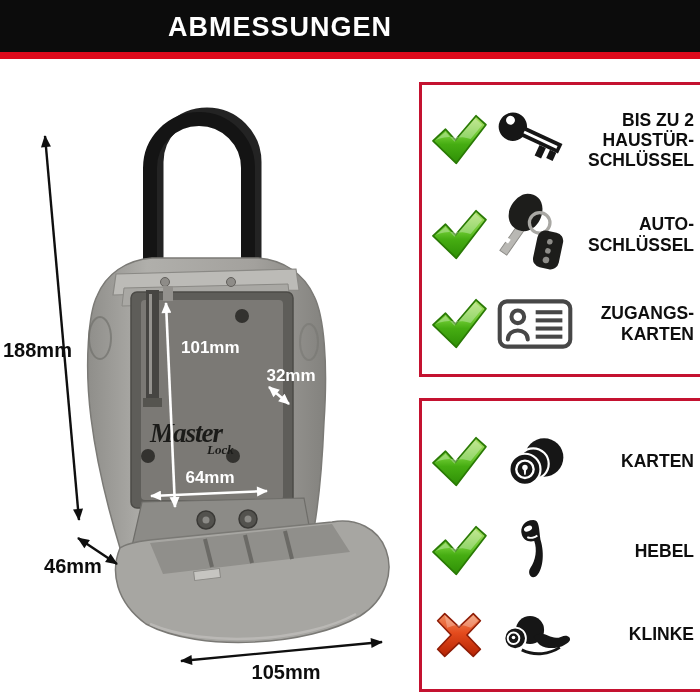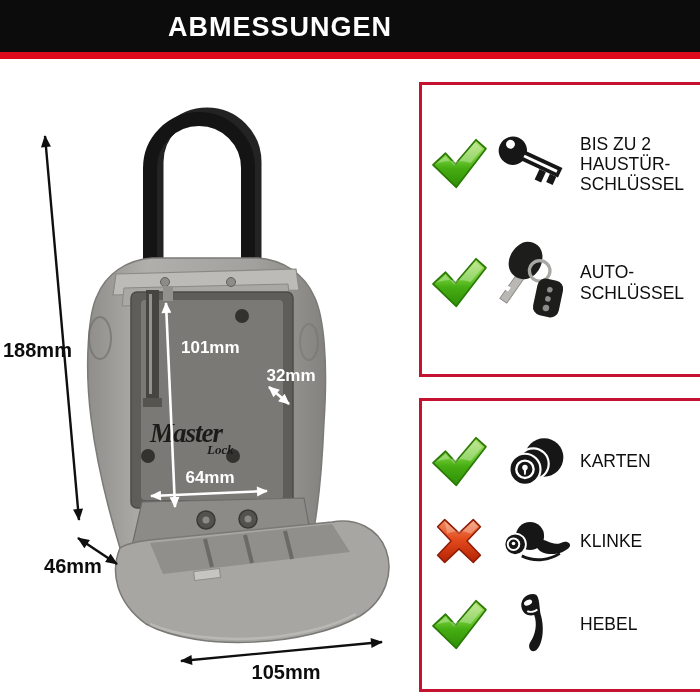--- a/index.html
+++ b/index.html
@@ -18,21 +18,21 @@
   .brand1{font:italic bold 27px "Liberation Serif","DejaVu Serif",serif;fill:#1b1b19;letter-spacing:-1px;}
   .brand2{font:italic bold 13px "Liberation Serif","DejaVu Serif",serif;fill:#1b1b19;}
   
   .panel{position:absolute;left:419px;width:266px;border:3px solid #c41230;background:#fff;
          display:flex;flex-direction:column;justify-content:space-evenly;padding:4px 6px;box-sizing:content-box;}
   .panel1{top:82px;height:281px;}
   .panel2{top:398px;height:280px;}
   .row{display:flex;align-items:center;}
   .cell-check{flex:0 0 62px;display:flex;justify-content:center;align-items:center;}
   .cell-icon{flex:0 0 90px;display:flex;justify-content:center;align-items:center;}
-  .cell-label{flex:1;text-align:left;font-weight:normal;font-size:17.5px;line-height:1.16;
+  .cell-label{flex:1;text-align:right;font-weight:bold;font-size:17.5px;line-height:1.16;
               color:#0e0e0e;white-space:pre-line;}
   .check{width:58px;height:52px;}
   .cross{width:48px;height:46px;margin:0 5px;}
 </style>
 </head>
 <body>
 
 <div class="stage">
 
   <svg width="0" height="0" style="position:absolute">
@@ -185,20 +185,43 @@
             <rect x="44" y="42" width="28" height="40" rx="9" fill="#1d1d1b"></rect>
             <circle cx="58" cy="53" r="3" fill="#8e8d89"></circle>
             <circle cx="58" cy="63" r="3" fill="#8e8d89"></circle>
             <circle cx="58" cy="73" r="3.5" fill="#8e8d89"></circle>
           </g>
         </svg>
       </div>
       <div class="cell-label">AUTO-
 SCHLÜSSEL</div>
     </div>
+    <div class="row">
+      <div class="cell-check">
+        <svg class="check" viewBox="0 0 64 58">
+          <path d="M3,30 L17,17 L28,29 L51,2 L62,12 L29,55 Z" fill="url(#gradGreen)" stroke="#2a7a05" stroke-width="2" stroke-linejoin="round"></path>
+          <path d="M6,29 L17,20 L27,31 L50,5 L58,12 L45,28 C32,24 16,25 6,29 Z" fill="#ffffff" opacity="0.3"></path>
+        </svg>
+      </div>
+      <div class="cell-icon">
+        <svg width="76" height="52" viewBox="0 0 84 56" fill="none" stroke="#474747" stroke-width="4.5">
+          <rect x="3" y="3" width="78" height="50" rx="8"></rect>
+          <circle cx="23" cy="20" r="7"></circle>
+          <path d="M12,45 C12,32 34,32 34,45" stroke-linecap="round"></path>
+          <g stroke-linecap="square">
+            <line x1="45" y1="15" x2="70" y2="15"></line>
+            <line x1="45" y1="24" x2="70" y2="24"></line>
+            <line x1="45" y1="33" x2="70" y2="33"></line>
+            <line x1="45" y1="42" x2="70" y2="42"></line>
+          </g>
+        </svg>
+      </div>
+      <div class="cell-label">ZUGANGS-
+KARTEN</div>
+    </div>
   </section>
 
   <section class="panel panel2">
     <div class="row">
       <div class="cell-check">
         <svg class="check" viewBox="0 0 64 58">
           <path d="M3,30 L17,17 L28,29 L51,2 L62,12 L29,55 Z" fill="url(#gradGreen)" stroke="#2a7a05" stroke-width="2" stroke-linejoin="round"></path>
           <path d="M6,29 L17,20 L27,31 L50,5 L58,12 L45,28 C32,24 16,25 6,29 Z" fill="#ffffff" opacity="0.3"></path>
         </svg>
       </div>
@@ -209,49 +232,49 @@
           <circle cx="24" cy="39" r="17" fill="#161616" stroke="#ffffff" stroke-width="2.4"></circle>
           <circle cx="24" cy="39" r="9.5" fill="none" stroke="#ffffff" stroke-width="2.6"></circle>
           <circle cx="24" cy="37" r="3" fill="#ffffff"></circle>
           <path d="M22.5,38 L25.5,38 L24.8,45 L23.2,45 Z" fill="#ffffff"></path>
         </svg>
       </div>
       <div class="cell-label">KARTEN</div>
     </div>
     <div class="row">
       <div class="cell-check">
+        <svg class="check" viewBox="0 0 64 58">
+          <path d="M3,30 L17,17 L28,29 L51,2 L62,12 L29,55 Z" fill="url(#gradGreen)" stroke="#2a7a05" stroke-width="2" stroke-linejoin="round"></path>
+          <path d="M6,29 L17,20 L27,31 L50,5 L58,12 L45,28 C32,24 16,25 6,29 Z" fill="#ffffff" opacity="0.3"></path>
+        </svg>
+      </div>
+      <div class="cell-icon">
+        <svg width="34" height="66" viewBox="0 0 44 84">
+          <path d="M20,2 C8,2 2,12 5,21 C7,28 14,31 21,29 C25,40 23,54 16,64 C12,70 16,79 23,75
+                   C32,68 35,46 29,27 C27,14 28,2 20,2 Z" fill="#161616"></path>
+          <ellipse cx="13" cy="13" rx="5.5" ry="3.5" transform="rotate(-25 13 13)" fill="#ffffff"></ellipse>
+          <path d="M12,24 C16,26 22,25 25,22" stroke="#ffffff" stroke-width="2.5" fill="none"></path>
+        </svg>
+      </div>
+      <div class="cell-label">HEBEL</div>
+    </div>
+    <div class="row">
+      <div class="cell-check">
         <svg class="cross" viewBox="0 0 58 58">
           <path d="M11,2 L29,19 L47,2 L56,11 L39,29 L56,47 L47,56 L29,39 L11,56 L2,47 L19,29 L2,11 Z" fill="url(#gradRed)" stroke="#8f1d07" stroke-width="2" stroke-linejoin="round"></path>
           <path d="M11,4 L29,20 L47,4 L53,11 L44,20 C34,15 24,15 14,20 Z" fill="#ffffff" opacity="0.28"></path>
         </svg>
       </div>
       <div class="cell-icon">
         <svg width="76" height="44" viewBox="0 0 92 52">
           <circle cx="40" cy="20" r="17" fill="#161616"></circle>
           <circle cx="22" cy="30" r="13" fill="#161616" stroke="#ffffff" stroke-width="2.2"></circle>
           <circle cx="20" cy="30" r="7" fill="none" stroke="#ffffff" stroke-width="2.4"></circle>
           <circle cx="20" cy="29" r="2.2" fill="#ffffff"></circle>
           <path d="M44,28 C58,18 64,34 78,28 C85,25 90,29 88,33 C81,42 63,45 52,38 C48,34 46,31 44,28 Z" fill="#161616"></path>
           <path d="M30,44 C46,52 64,49 76,41" stroke="#161616" stroke-width="3.5" fill="none"></path>
         </svg>
       </div>
       <div class="cell-label">KLINKE</div>
     </div>
-    <div class="row">
-      <div class="cell-check">
-        <svg class="check" viewBox="0 0 64 58">
-          <path d="M3,30 L17,17 L28,29 L51,2 L62,12 L29,55 Z" fill="url(#gradGreen)" stroke="#2a7a05" stroke-width="2" stroke-linejoin="round"></path>
-          <path d="M6,29 L17,20 L27,31 L50,5 L58,12 L45,28 C32,24 16,25 6,29 Z" fill="#ffffff" opacity="0.3"></path>
-        </svg>
-      </div>
-      <div class="cell-icon">
-        <svg width="34" height="66" viewBox="0 0 44 84">
-          <path d="M20,2 C8,2 2,12 5,21 C7,28 14,31 21,29 C25,40 23,54 16,64 C12,70 16,79 23,75
-                   C32,68 35,46 29,27 C27,14 28,2 20,2 Z" fill="#161616"></path>
-          <ellipse cx="13" cy="13" rx="5.5" ry="3.5" transform="rotate(-25 13 13)" fill="#ffffff"></ellipse>
-          <path d="M12,24 C16,26 22,25 25,22" stroke="#ffffff" stroke-width="2.5" fill="none"></path>
-        </svg>
-      </div>
-      <div class="cell-label">HEBEL</div>
-    </div>
   </section>
 
 </div>
 
 </body></html>

